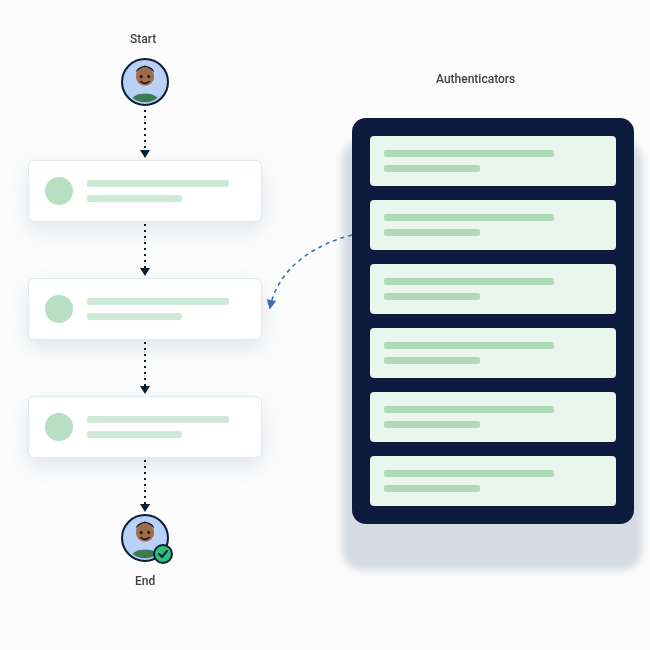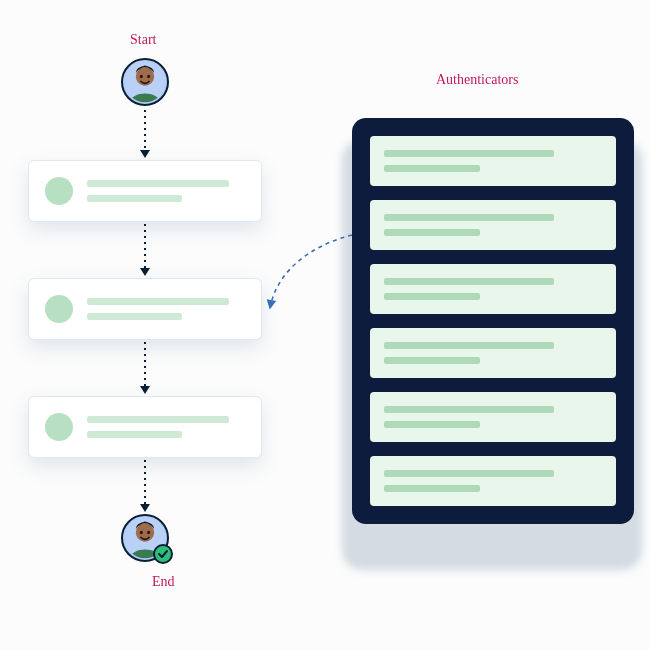--- a/index.html
+++ b/index.html
@@ -11,24 +11,23 @@
     position: relative;
     overflow: hidden;
   }
   .stage {
     position: relative;
     width: 100%;
     height: 100%;
   }
   .label {
     position: absolute;
-    font-size: 14px;
-    color: #be185d;
+    font-size: 12px;
+    color: #404040;
     font-weight: 500;
-    font-family: Liberation Serif, serif;
   }
   
   .avatar {
     position: absolute;
     width: 48px;
     height: 48px;
     border-radius: 50%;
     background: radial-gradient(circle at 50% 45%, #c9dbff 0%, #aac4f5 100%);
     border: 2px solid #0a1f33;
   }
@@ -218,21 +217,21 @@
         <path d="M19 23 Q24 28 29 23" stroke="#1a1a1a" stroke-width="1.6" fill="none"></path>
       </g>
     </svg>
     <div class="badge-check">
       <svg viewBox="0 0 12 12">
           <path d="M2 6 L5 9 L10 3" stroke="#0a1f33" stroke-width="2" fill="none" stroke-linecap="round" stroke-linejoin="round"></path>
         </svg>
     </div>
   </div>
 
-  <div class="label" style="left:152px; top:574px;">End</div>
+  <div class="label" style="left:135px; top:574px;">End</div>
 
   <div class="label" style="left:436px; top:72px;">Authenticators</div>
 
   <div class="shadow-panel" style="left:342px; top:140px; width:300px; height:430px;"></div>
 
   <div class="panel" style="left:352px; top:118px;">
     <div class="auth-item">
       <div class="bar long"></div>
         <div class="bar short"></div>
     </div>

